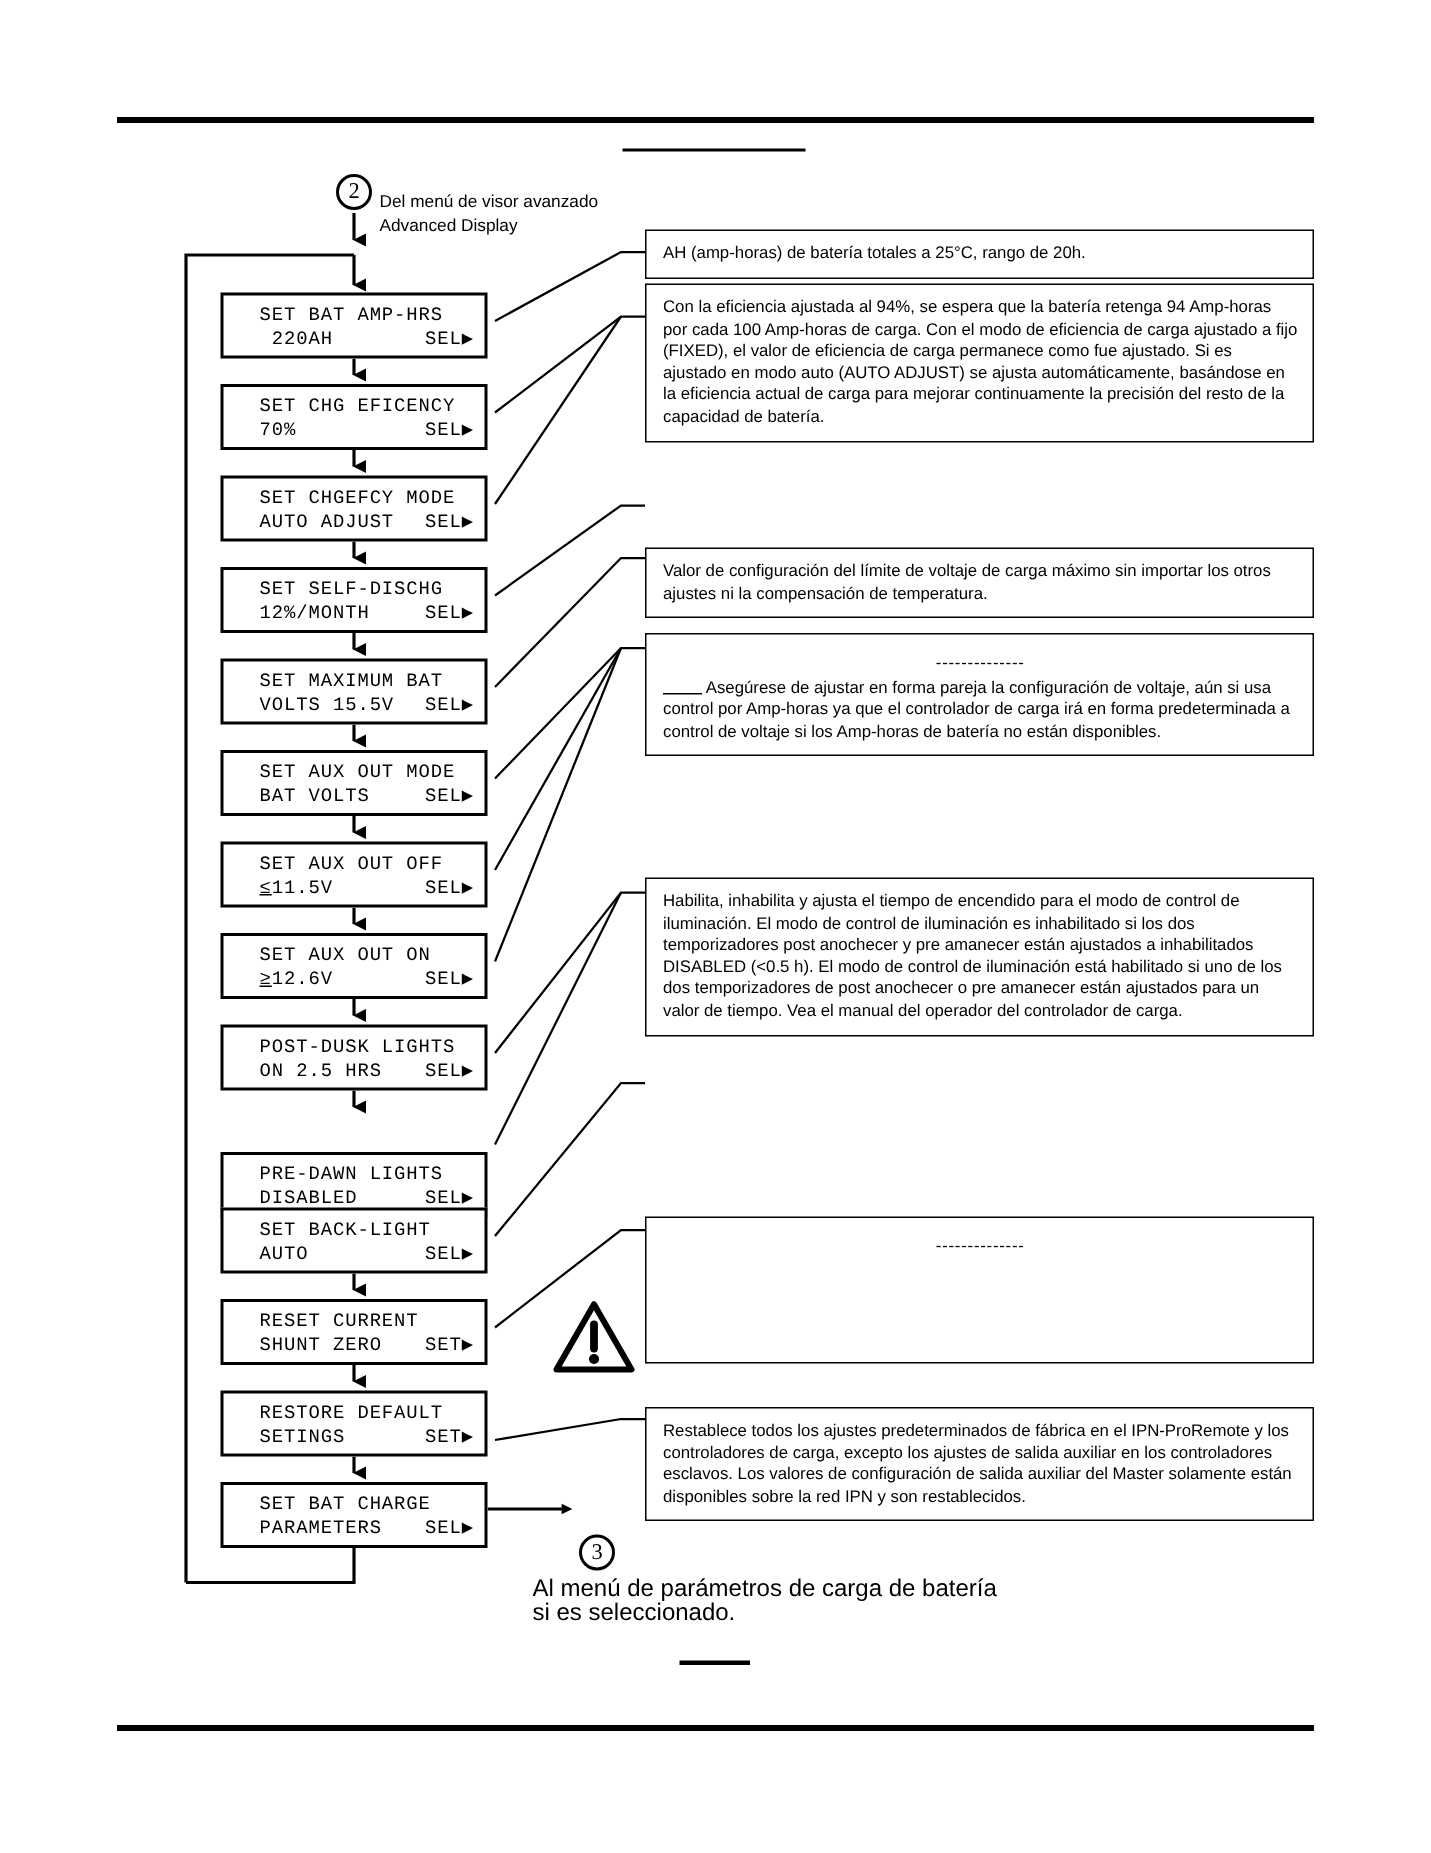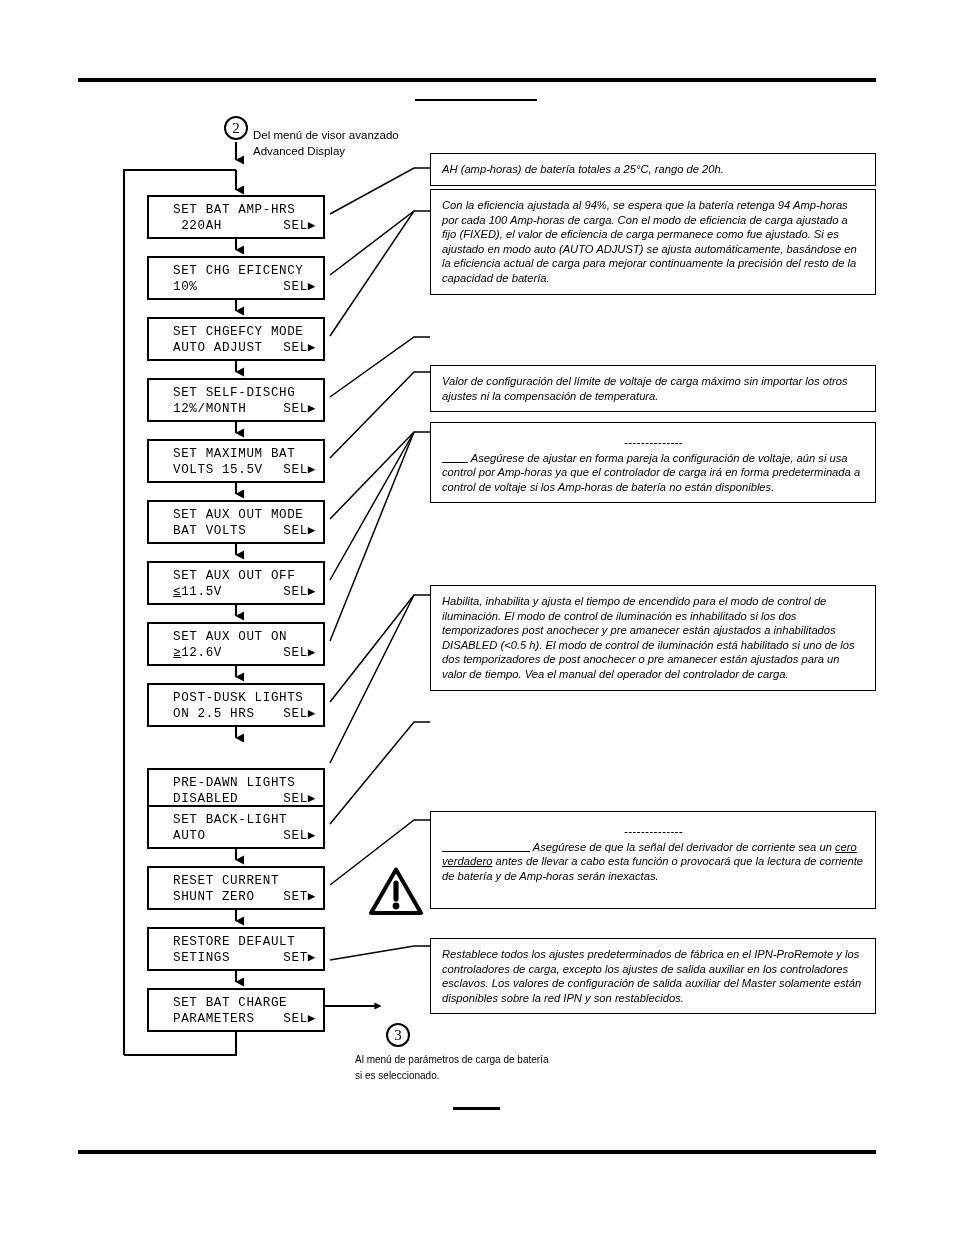--- a/index.html
+++ b/index.html
@@ -85,21 +85,21 @@
     left: 253px;
     top: 128px;
     font-size: 11.5px;
     line-height: 15.5px;
     white-space: pre-line;
   }
   .exit-caption {
     position: absolute;
     left: 355px;
     top: 1052px;
-    font-size: 10px;
+    font-size: 16px;
     line-height: 15.5px;
     white-space: pre-line;
   }
 
   
   .lcd {
     position: absolute;
     left: 147px;
     width: 178px;
     height: 44px;
@@ -130,21 +130,20 @@
   .desc {
     position: absolute;
     left: 430px;
     width: 446px;
     border: 1.5px solid #000;
     box-sizing: border-box;
     background: #fff;
     font-size: 11.2px;
     line-height: 14.6px;
     padding: 8px 10px 8px 11px;
-    font-style: italic;
   }
   .desc p { margin: 0; }
   .desc .sep {
     text-align: center;
     letter-spacing: 0.5px;
     margin: 4px 0 1px 0;
   }
   .desc .blankline {
     display: inline-block;
     border-bottom: 1px solid #000;
@@ -244,21 +243,21 @@
   <div class="exit-caption">Al menú de parámetros de carga de batería
 si es seleccionado.</div>
 
   <div class="lcd" style="top:195px">
     <span class="line">SET BAT AMP-HRS</span>
     <span class="line"><span> 220AH</span><span class="sel">SEL▶</span></span>
   </div>
 
   <div class="lcd" style="top:256px">
     <span class="line">SET CHG EFICENCY</span>
-    <span class="line"><span>10%</span><span class="sel">SEL▶</span></span>
+    <span class="line"><span>70%</span><span class="sel">SEL▶</span></span>
   </div>
 
   <div class="lcd" style="top:317px">
     <span class="line">SET CHGEFCY MODE</span>
     <span class="line"><span>AUTO ADJUST</span><span class="sel">SEL▶</span></span>
   </div>
 
   <div class="lcd" style="top:378px">
     <span class="line">SET SELF-DISCHG</span>
     <span class="line"><span>12%/MONTH</span><span class="sel">SEL▶</span></span>
@@ -332,21 +331,20 @@
     <p><span class="blankline bl-short"></span> <span>Asegúrese de ajustar en forma pareja la configuración de voltaje, aún si usa control por Amp-horas ya que el controlador de carga irá en forma predeterminada a control de voltaje si los Amp-horas de batería no están disponibles.</span></p>
   </div>
 
   <div class="desc" style="top:585px">
     <p>Habilita, inhabilita y ajusta el tiempo de encendido para el modo de control de iluminación. El modo de control de iluminación es inhabilitado si los dos temporizadores post anochecer y pre amanecer están ajustados a inhabilitados DISABLED (&lt;0.5 h). El modo de control de iluminación está habilitado si uno de los dos temporizadores de post anochecer o pre amanecer están ajustados para un valor de tiempo. Vea el manual del operador del controlador de carga.</p>
   </div>
 
 
   <div class="desc" style="top:811px; min-height:98px">
     <p class="sep">--------------</p>
-    <p><span class="blankline bl-long"></span> <span>Asegúrese de que la señal del derivador de corriente sea un </span><span class="u">cero verdadero</span><span> antes de llevar a cabo esta función o provocará que la lectura de corriente de batería y de Amp-horas serán inexactas.</span></p>
   </div>
 
   <div class="desc" style="top:938px">
     <p>Restablece todos los ajustes predeterminados de fábrica en el IPN-ProRemote y los controladores de carga, excepto los ajustes de salida auxiliar en los controladores esclavos. Los valores de configuración de salida auxiliar del Master solamente están disponibles sobre la red IPN y son restablecidos.</p>
   </div>
 
   <svg id="warn-tri" viewBox="0 0 56 52" xmlns="http://www.w3.org/2000/svg">
     <path d="M28,3.5 L53,47 L3,47 Z" fill="none" stroke="#000" stroke-width="4" stroke-linejoin="round"></path>
     <path d="M28,17 L28,33" stroke="#000" stroke-width="5.2" stroke-linecap="round"></path>
     <circle cx="28" cy="40" r="3.4" fill="#000"></circle>

